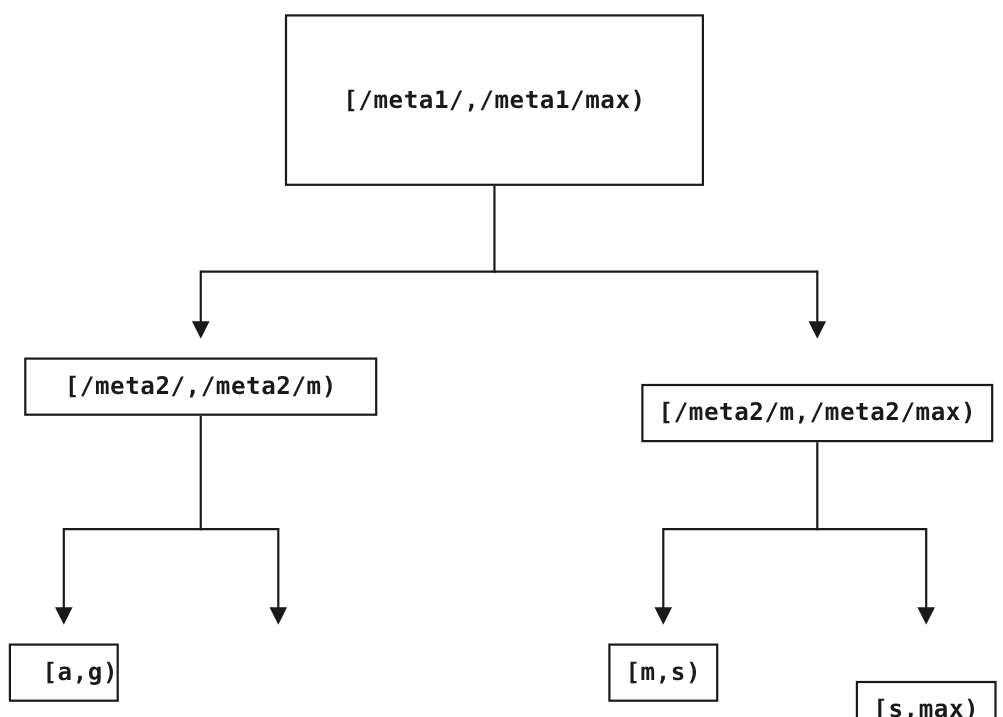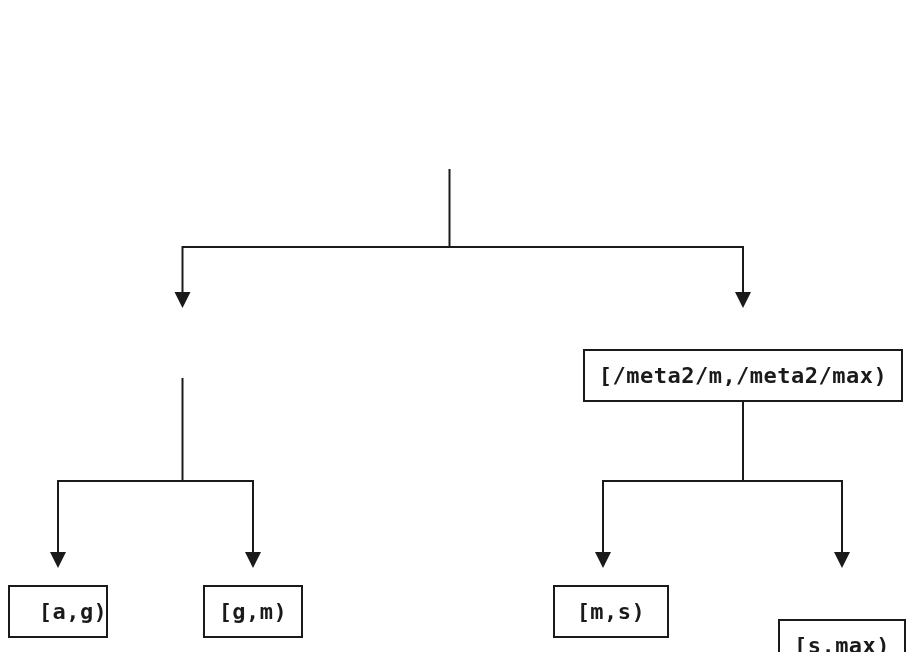--- a/index.html
+++ b/index.html
@@ -39,21 +39,21 @@
     font-weight: bold;
     font-size: 22px;
     letter-spacing: 0.5px;
     white-space: nowrap;
   }
   .node-root   { left: 259px; top: 13px;  width: 381px; height: 156px; }
   .node-l2a    { left: 22px;  top: 325px; width: 321px; height: 53px; }
   .node-l2b    { left: 583px; top: 325px; width: 320px; height: 53px; margin-top: 24px; }
   .node-l3a    { left: 8px;   top: 585px; width: 100px; height: 53px; padding-left: 30px; }
   .node-l3b    { left: 203px; top: 585px; width: 100px; height: 53px; }
-  .node-l3c    { left: 553px; top: 585px; width: 116px; height: 53px; }
+  .node-l3c    { left: 553px; top: 585px; width: 100px; height: 53px; }
   .node-l3d    { left: 778px; top: 585px; width: 128px; height: 53px; margin-top: 34px; }
 </style>
 </head>
 <body>
 
 <div class="stage">
 
   <svg class="connectors" viewBox="0 0 912 652" xmlns="http://www.w3.org/2000/svg" aria-hidden="true">
 
     <line x1="449.5" y1="169" x2="449.5" y2="248"></line>
@@ -71,33 +71,36 @@
     <polygon points="245,552 261,552 253,568"></polygon>
 
     <line x1="743" y1="378" x2="743" y2="482"></line>
     <line x1="603" y1="481" x2="842" y2="481"></line>
     <line x1="603" y1="480" x2="603" y2="553"></line>
     <polygon points="595,552 611,552 603,568"></polygon>
     <line x1="842" y1="480" x2="842" y2="553"></line>
     <polygon points="834,552 850,552 842,568"></polygon>
   </svg>
 
+  <div class="node node-root">
+    <span>[/meta1/,/meta1/max)</span>
+  </div>
 
+  <div class="node node-l2a">
+    <span>[/meta2/,/meta2/m)</span>
+  </div>
 
   <div class="node node-l2b">
     <span>[/meta2/m,/meta2/max)</span>
   </div>
 
   <div class="node node-l3a">
     <span>[a,g)</span>
   </div>
 
-  <div class="node node-l3b">
-    <span>[g,m)</span>
-  </div>
 
   <div class="node node-l3c">
     <span>[m,s)</span>
   </div>
 
   <div class="node node-l3d">
     <span>[s,max)</span>
   </div>
 
 </div>

